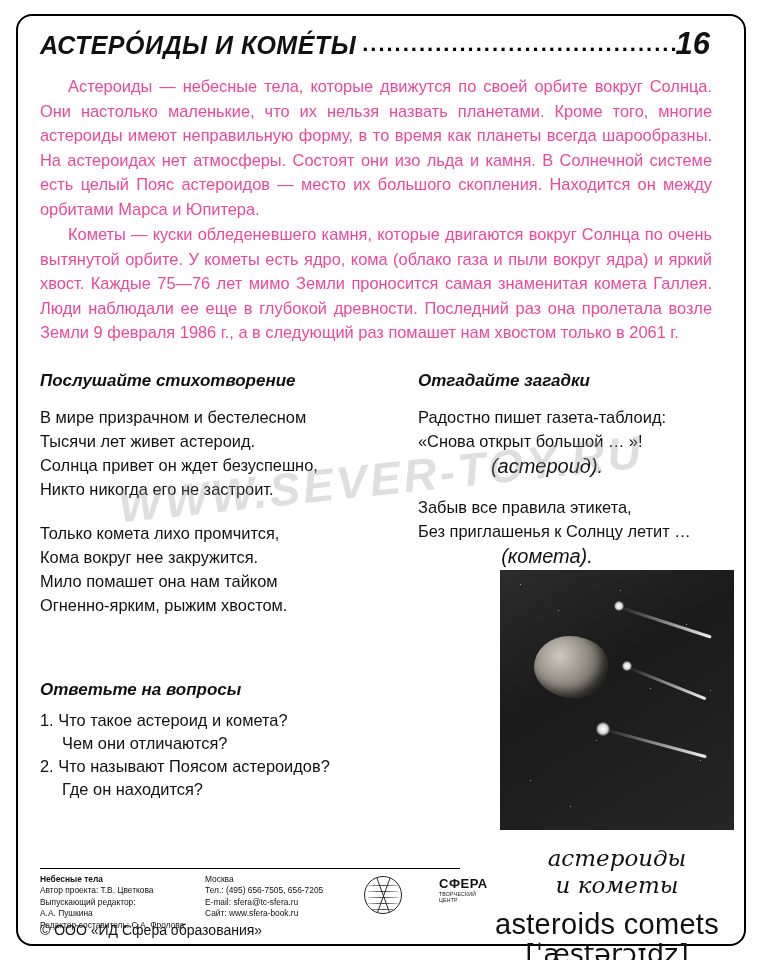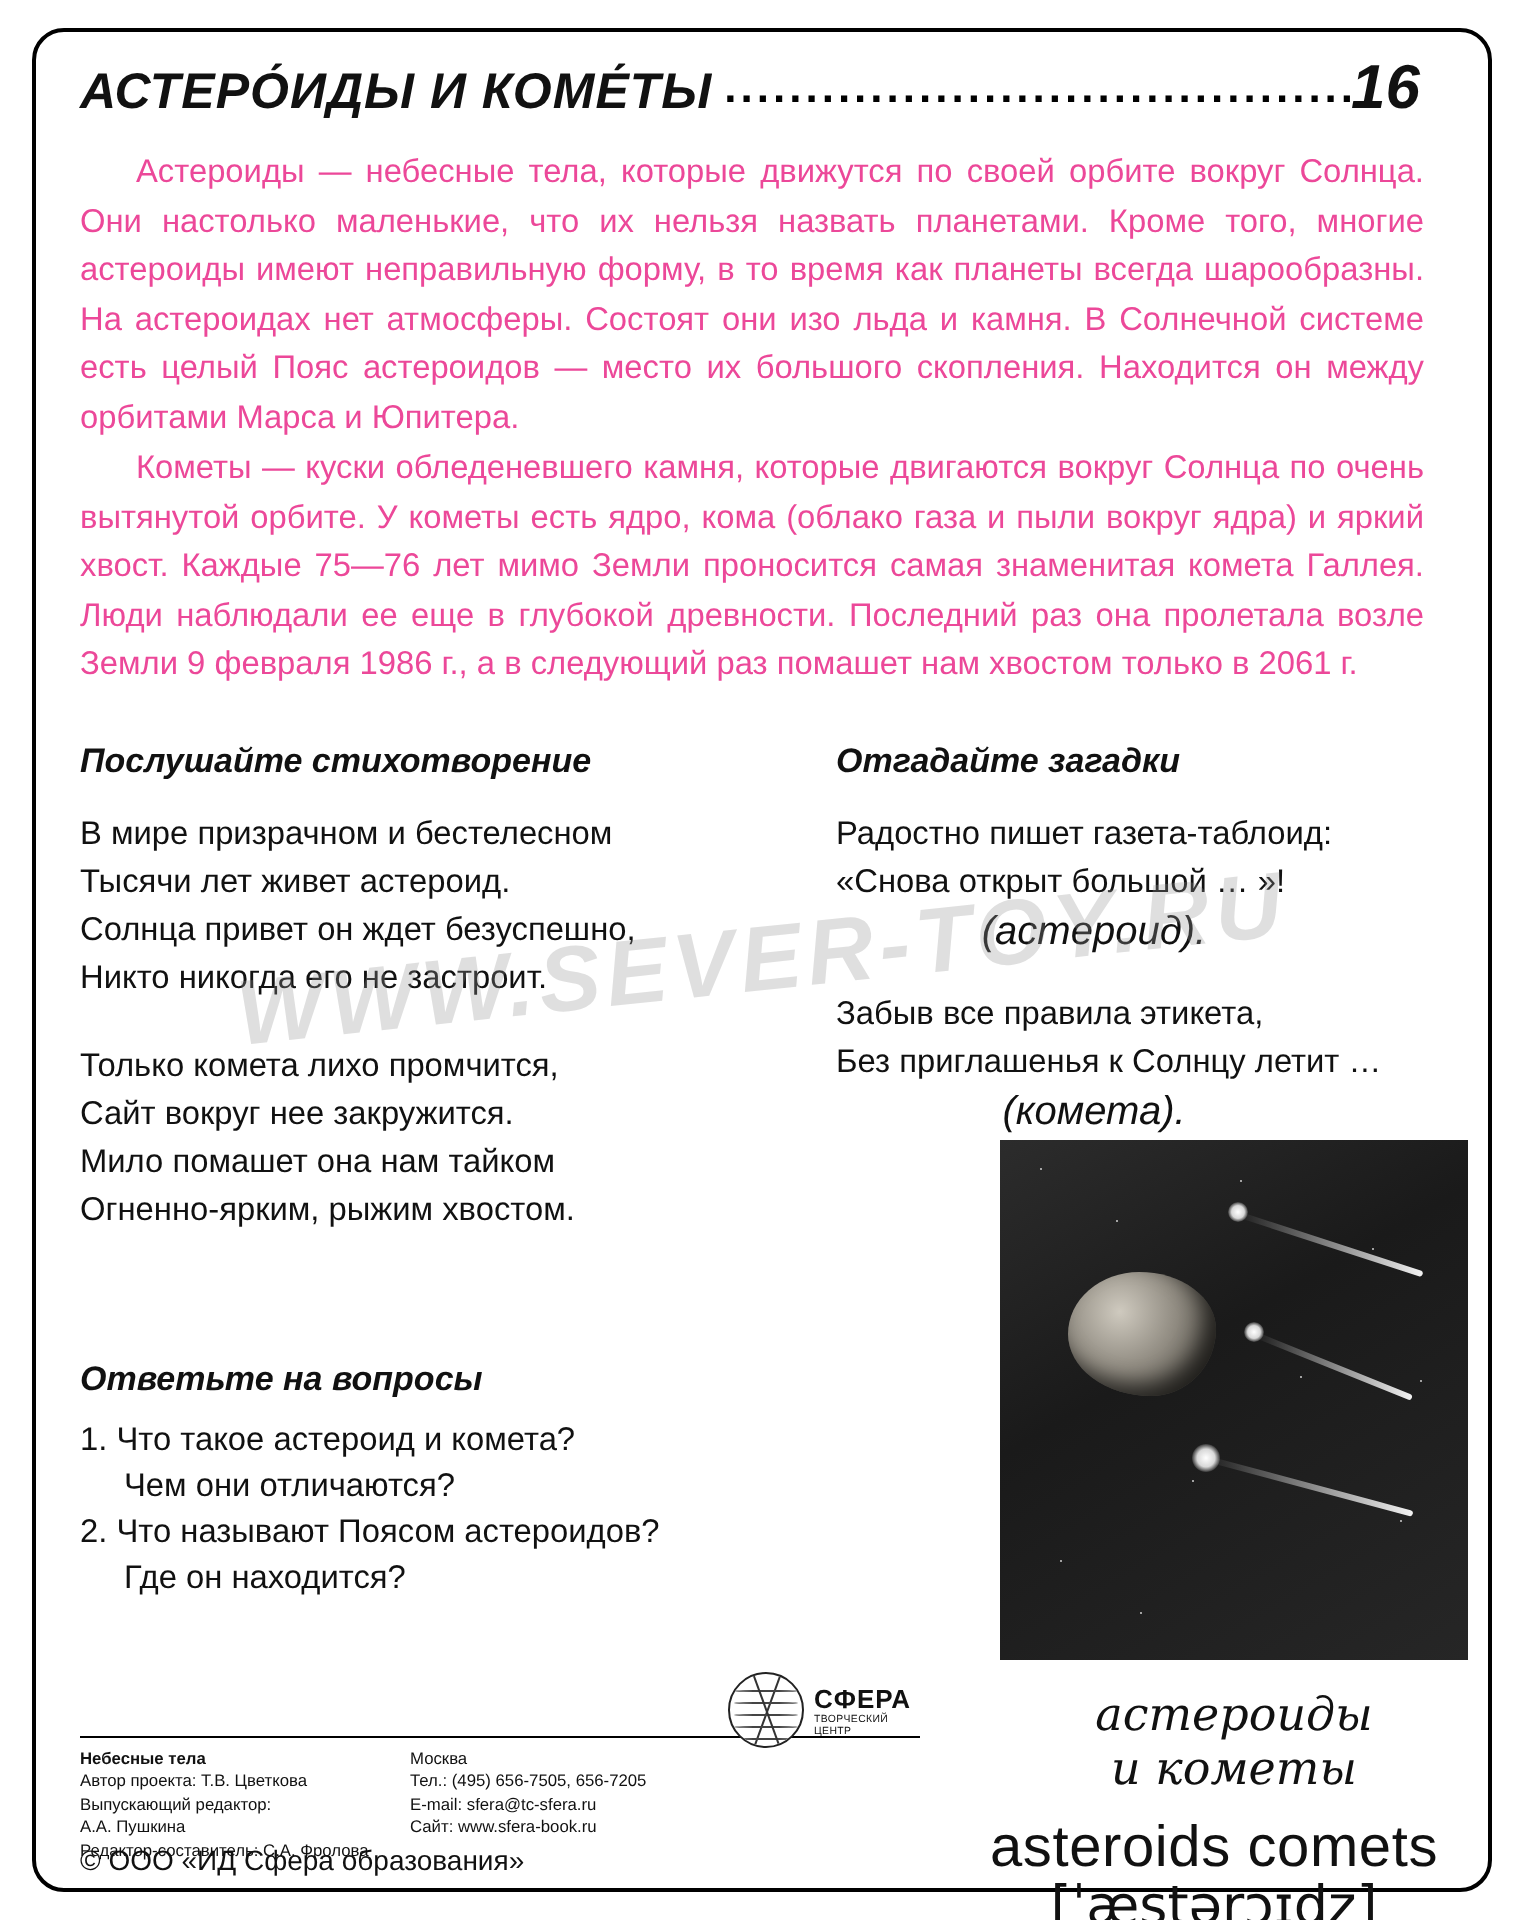--- a/index.html
+++ b/index.html
@@ -190,24 +190,25 @@
     font-size: 8.4px;
     line-height: 11.4px;
     color: #111;
   }
   .footer-cols { display: flex; }
   .footer-c1 { width: 165px; }
   .footer-c2 { width: 180px; }
   .footer-bold { font-weight: bold; }
   .logo {
     position: absolute;
-    left: 364px; top: 832px;
+    left: 364px; top: 876px;
     width: 100px; height: 46px;
     display: flex;
-    align-items: center;
+    align-items: flex-start;
+    gap: 32px;
   }
   .logo-globe {
     width: 38px; height: 38px;
     border-radius: 50%;
     border: 1.5px solid #222;
     position: relative;
     overflow: hidden;
     background: #fff;
     flex: none;
   }
@@ -275,21 +276,21 @@
     <div class="cols">
 
       <div class="col-left">
         <div class="sec-head">Послушайте стихотворение</div>
         <div class="poem-line">В мире призрачном и бестелесном</div>
         <div class="poem-line">Тысячи лет живет астероид.</div>
         <div class="poem-line">Солнца привет он ждет безуспешно,</div>
         <div class="poem-line">Никто никогда его не застроит.</div>
         <div class="poem-gap"></div>
         <div class="poem-line">Только комета лихо промчится,</div>
-        <div class="poem-line">Сайт вокруг нее закружится.</div>
+        <div class="poem-line">Кома вокруг нее закружится.</div>
         <div class="poem-line">Мило помашет она нам тайком</div>
         <div class="poem-line">Огненно-ярким, рыжим хвостом.</div>
       </div>
 
       <div class="col-right">
         <div class="sec-head">Отгадайте загадки</div>
         <div class="riddle-line">Радостно пишет газета-таблоид:</div>
         <div class="riddle-line">«Снова открыт большой … »!</div>
         <div class="riddle-answer">(астероид).</div>
         <div class="riddle-gap"></div>

